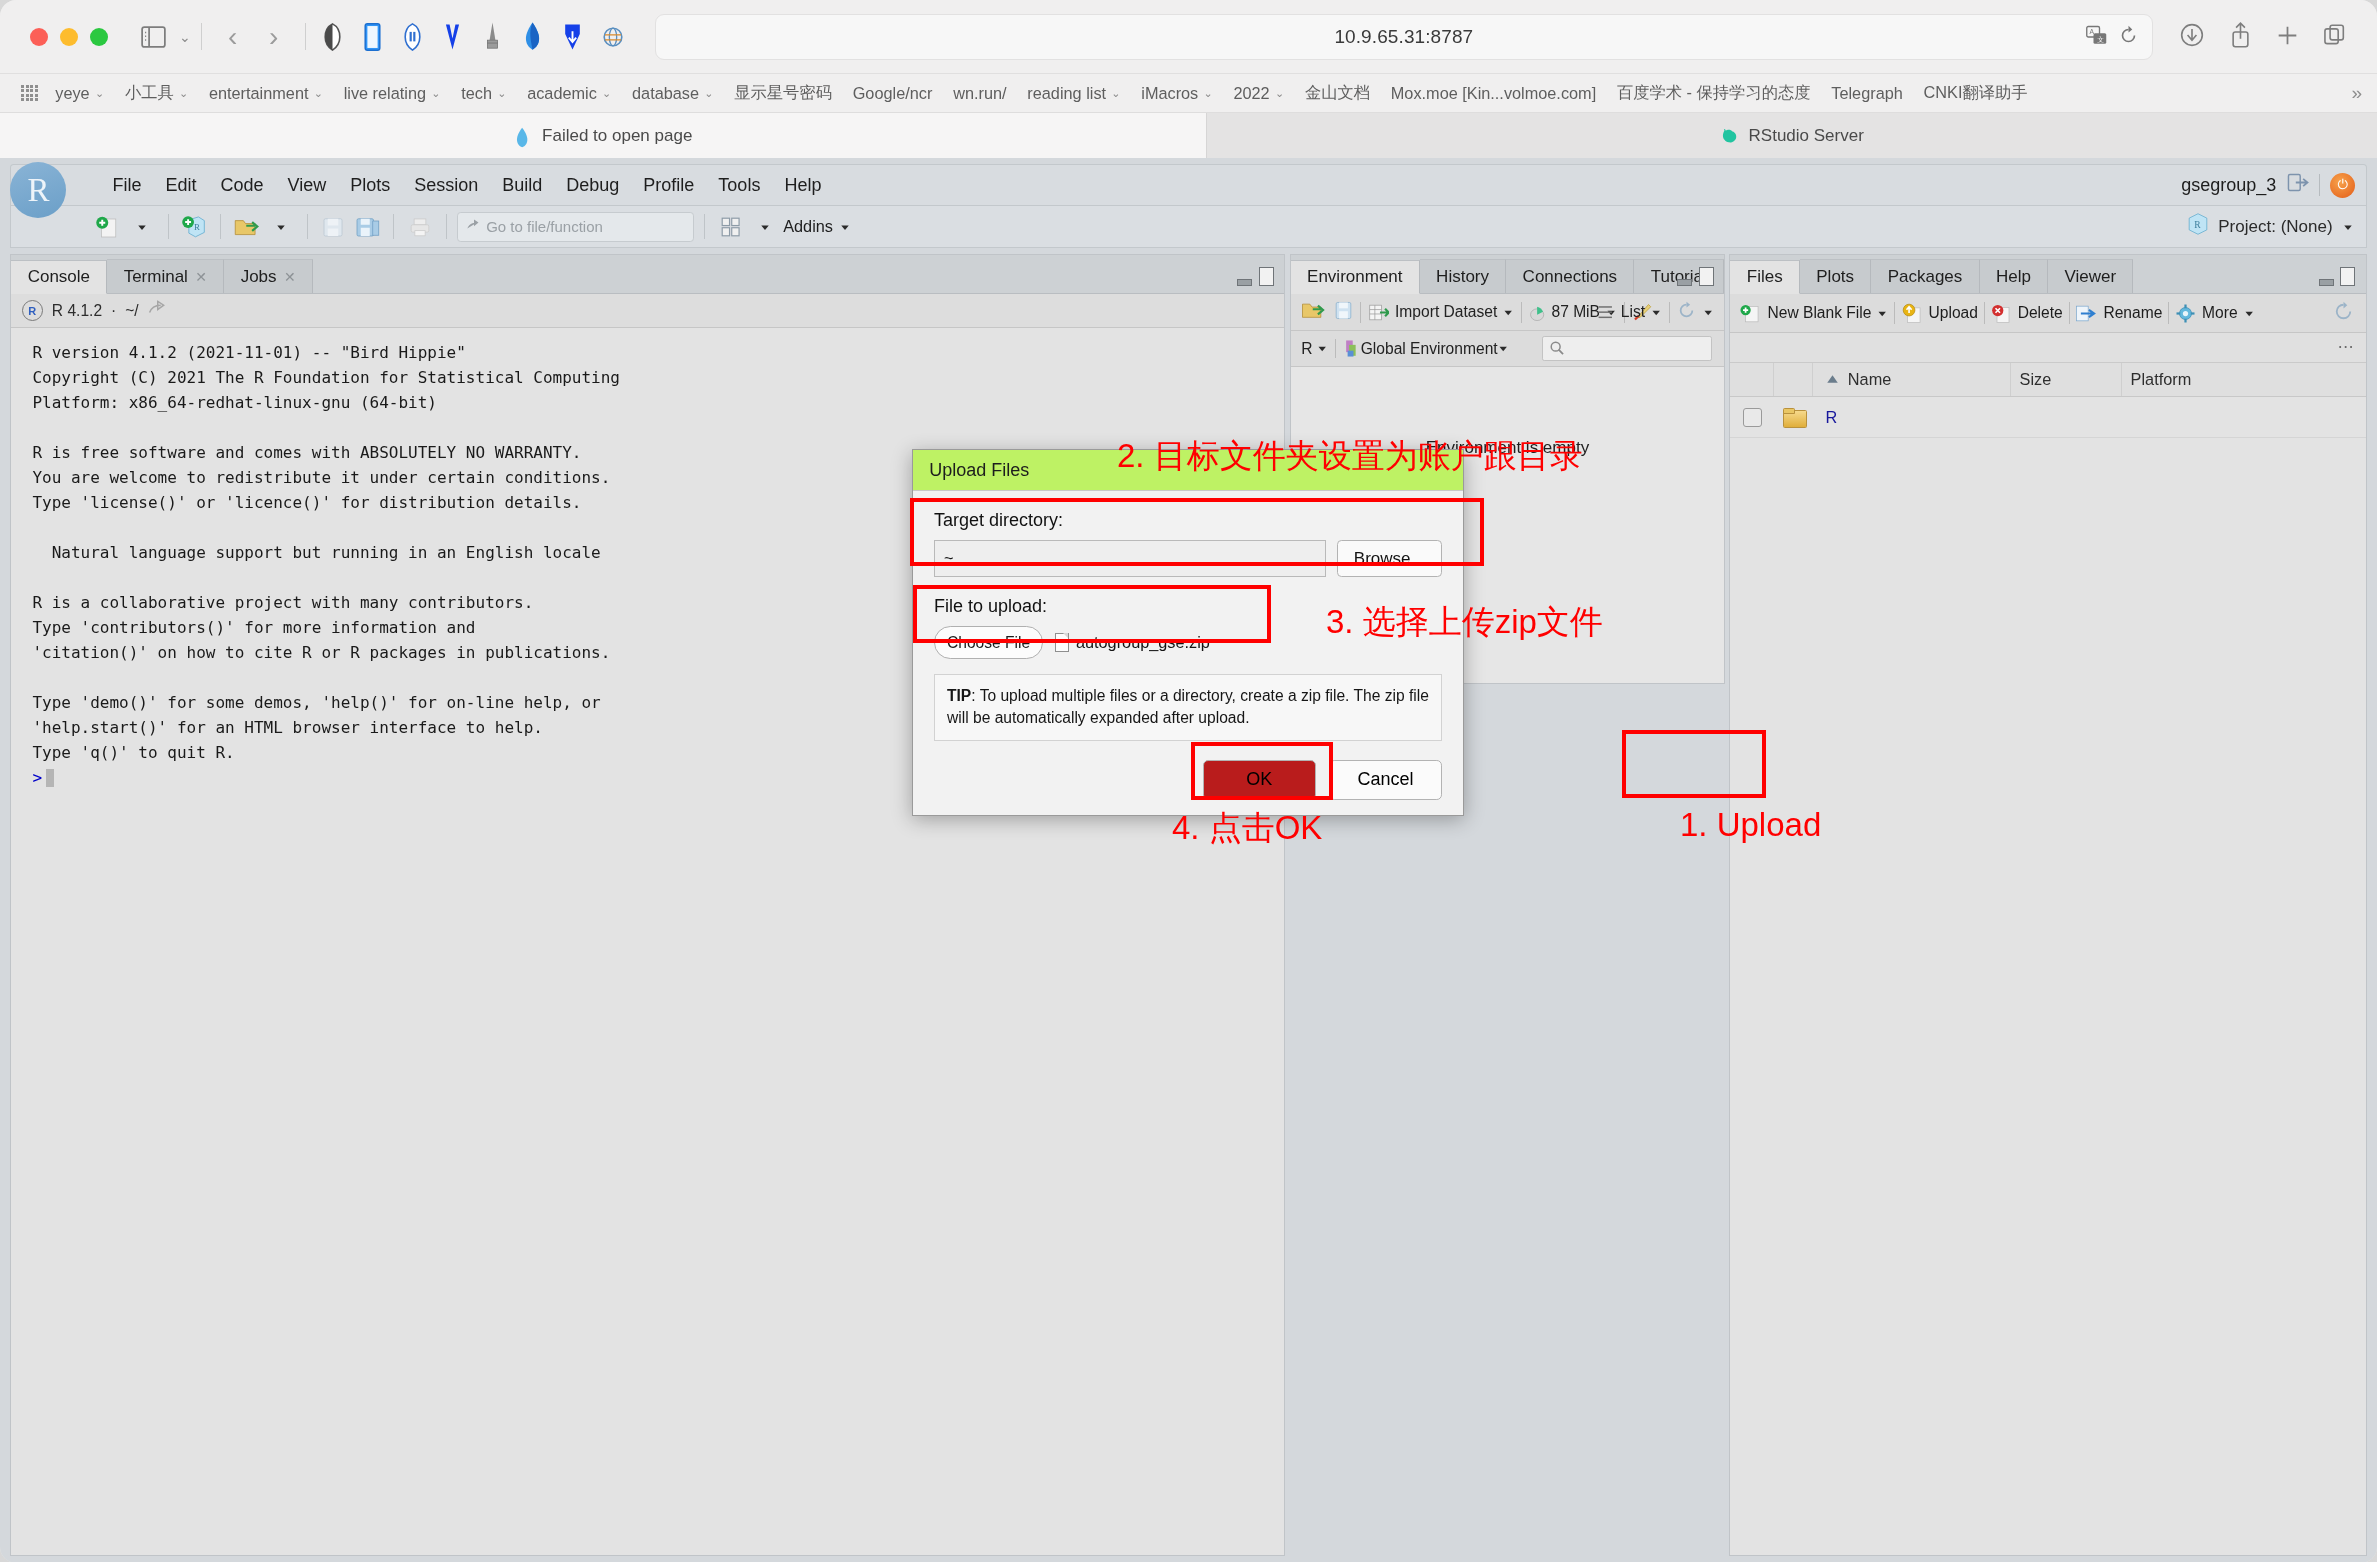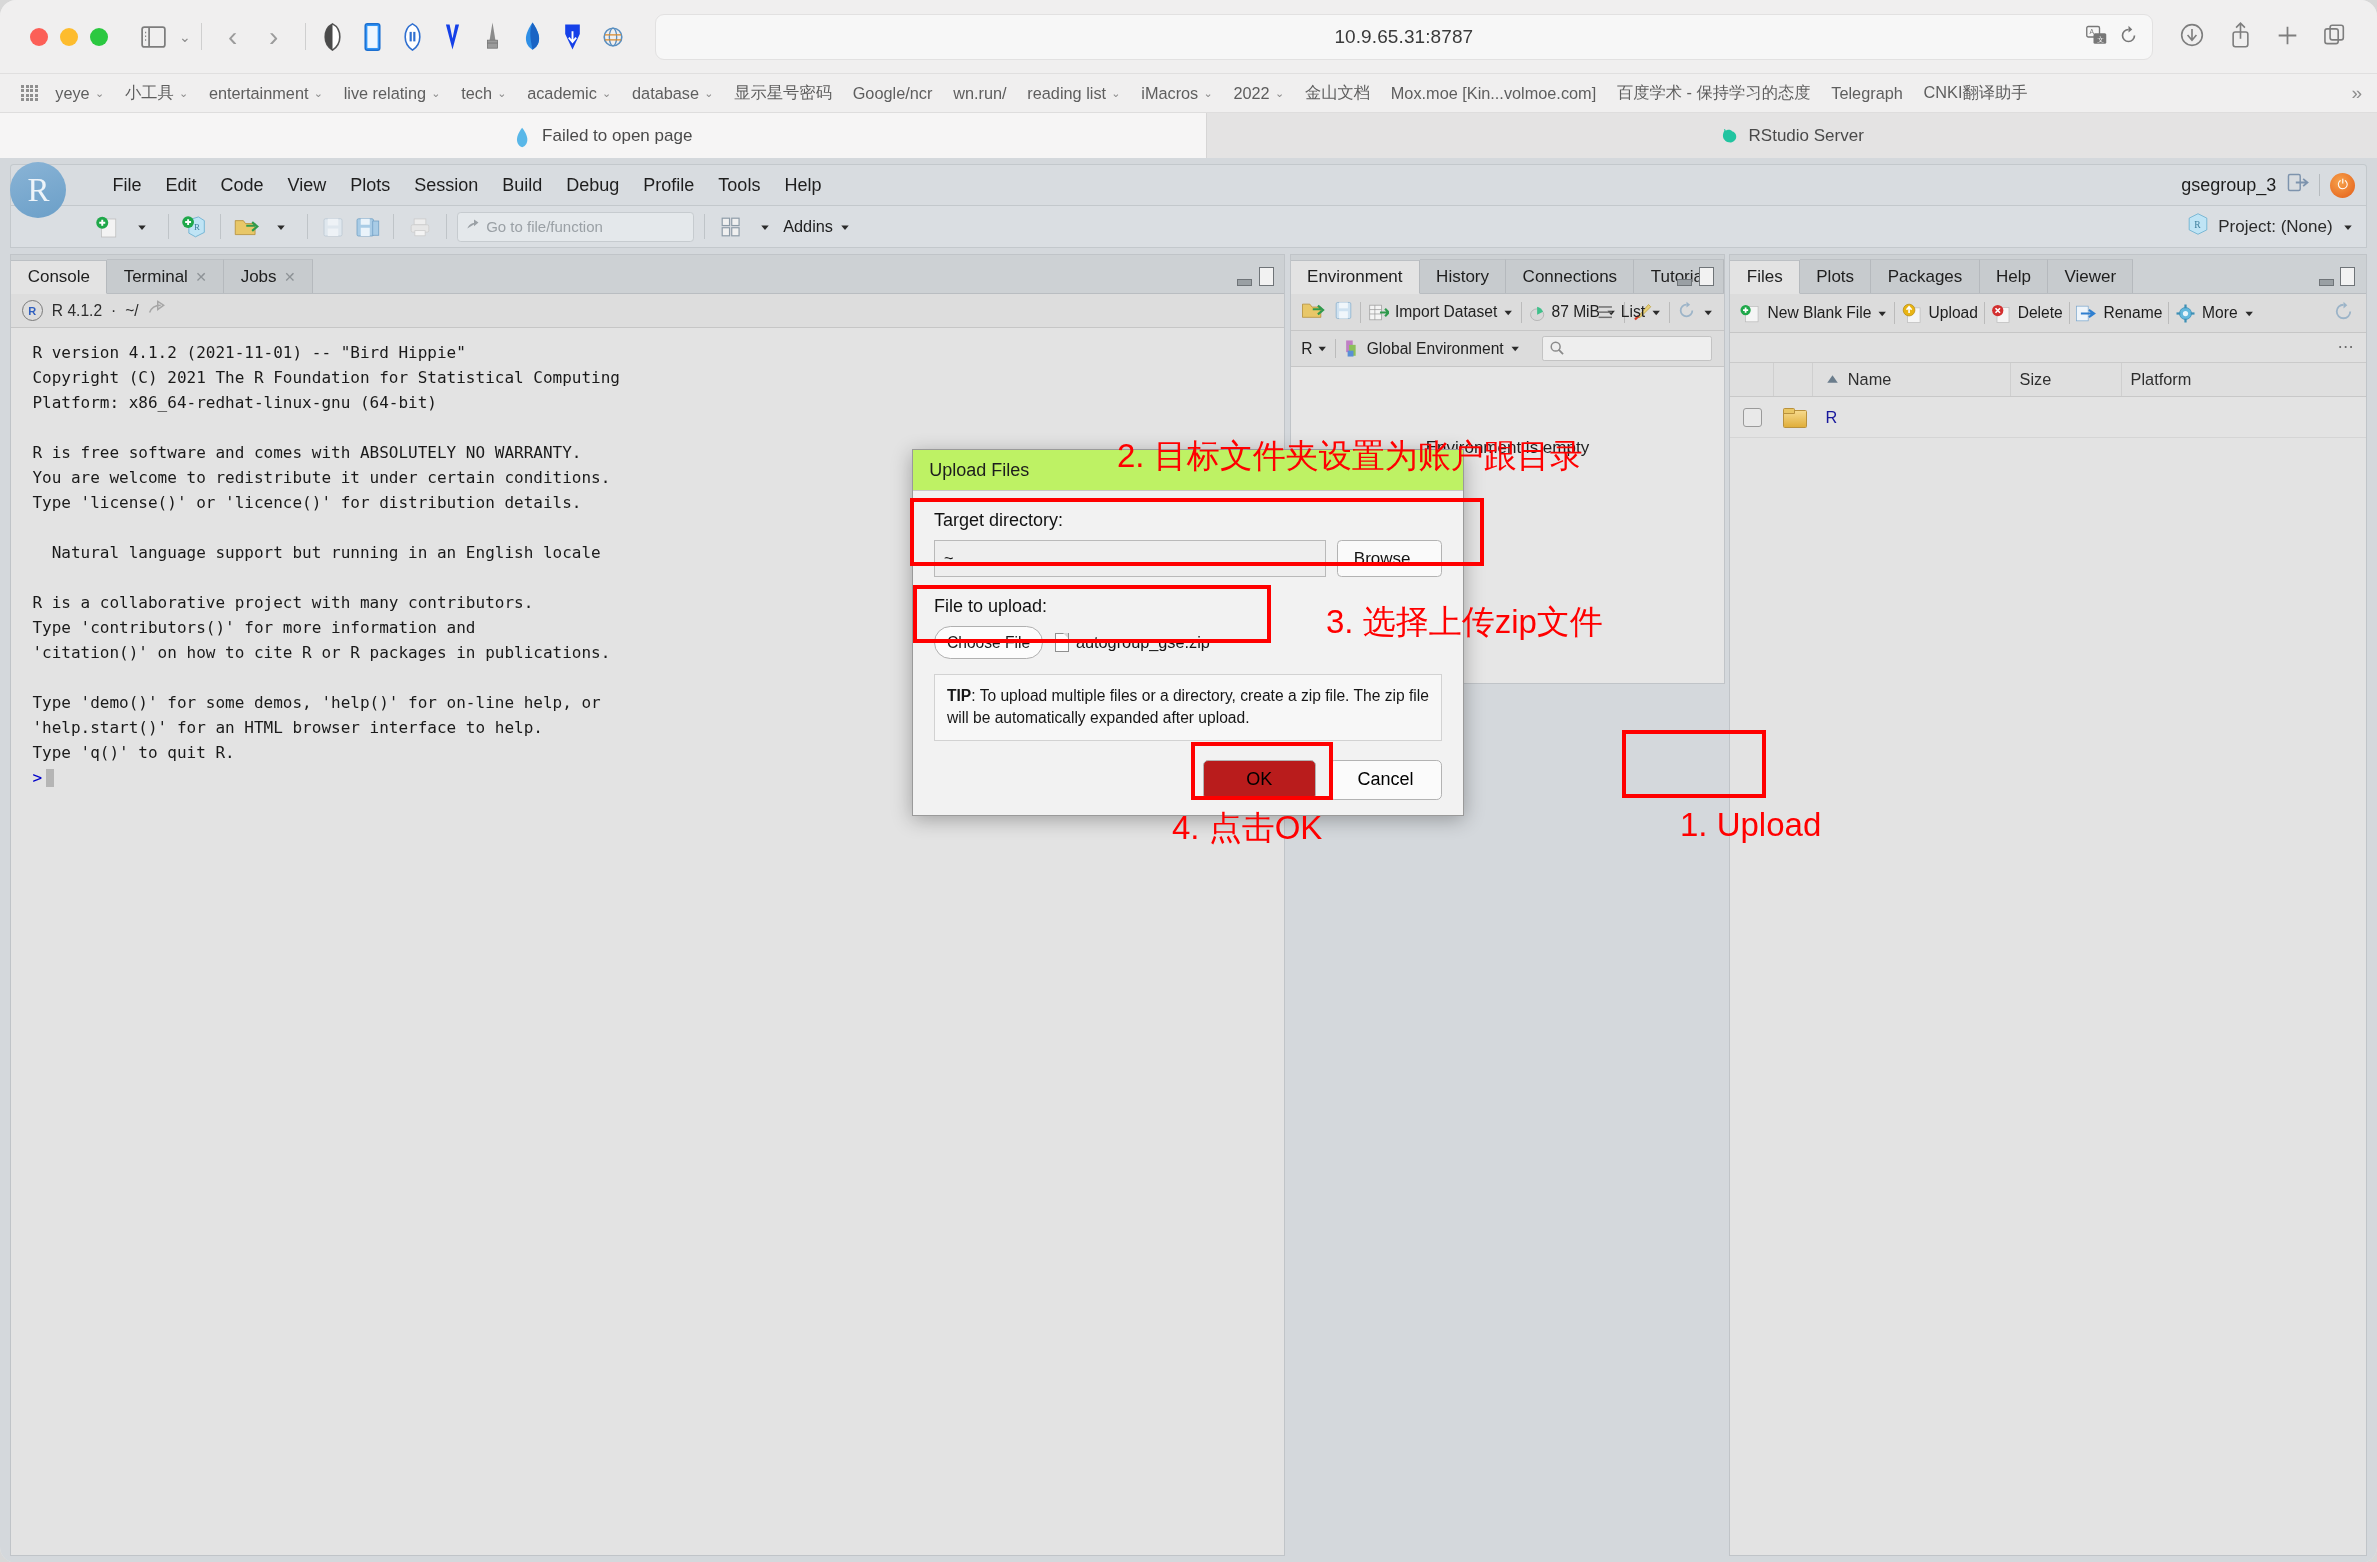--- a/index.html
+++ b/index.html
@@ -749,21 +749,21 @@
           </div>
 
           <div class="env-bar2">
             <span style="display:flex;align-items:center;gap:4.4px;">
               <span>R</span>
               <svg width="10.4" height="10.4" viewBox="0 0 14 14">
                   <path d="M2 5 L12 5 L7 11Z" fill="#2b2b2b"></path>
                 </svg>
             </span>
             <span style="width:0.7px;height:19px;background:#bbb;"></span>
-            <span style="display:flex;align-items:center;gap:6px;">
+            <span style="display:flex;align-items:center;">
               <svg width="18" height="19" viewBox="0 0 24 26">
                   <rect x="4" y="2" width="9" height="16" fill="#c07fc5"></rect>
                   <rect x="8" y="8" width="9" height="15" fill="#8cbf5a"></rect>
                   <rect x="6" y="16" width="8" height="8" fill="#5a8fd6"></rect>
                 </svg>
               <span>Global Environment</span>
               <svg width="10.4" height="10.4" viewBox="0 0 14 14">
                   <path d="M2 5 L12 5 L7 11Z" fill="#2b2b2b"></path>
                 </svg>
             </span>

